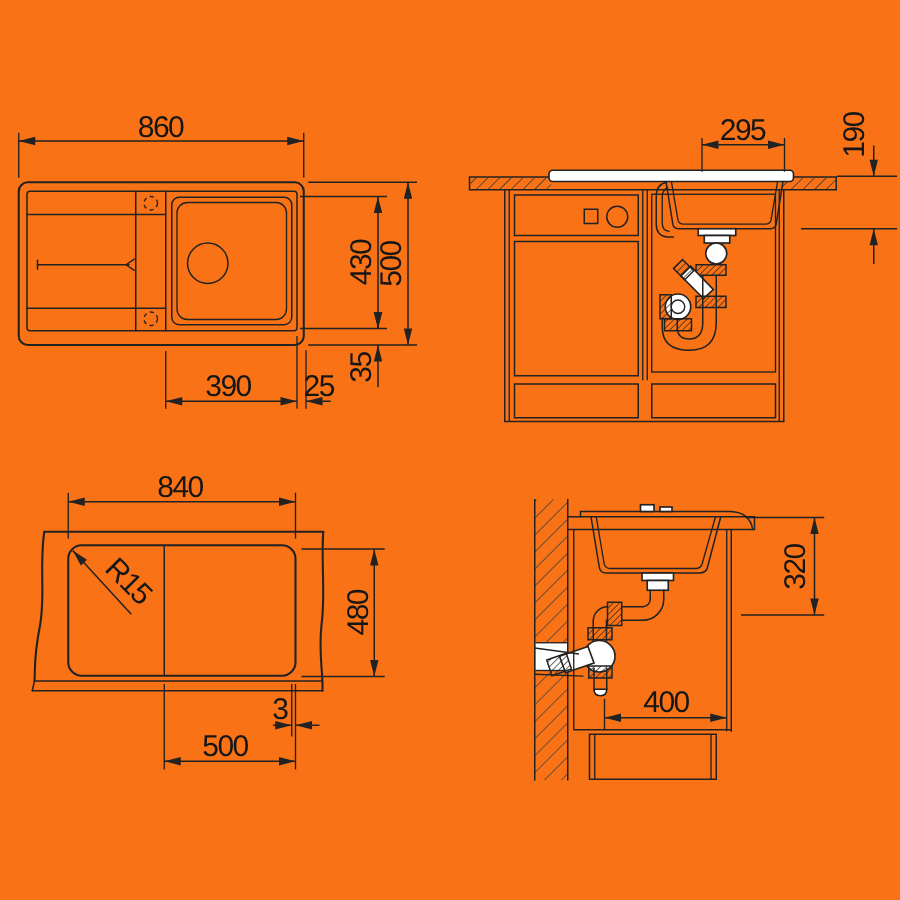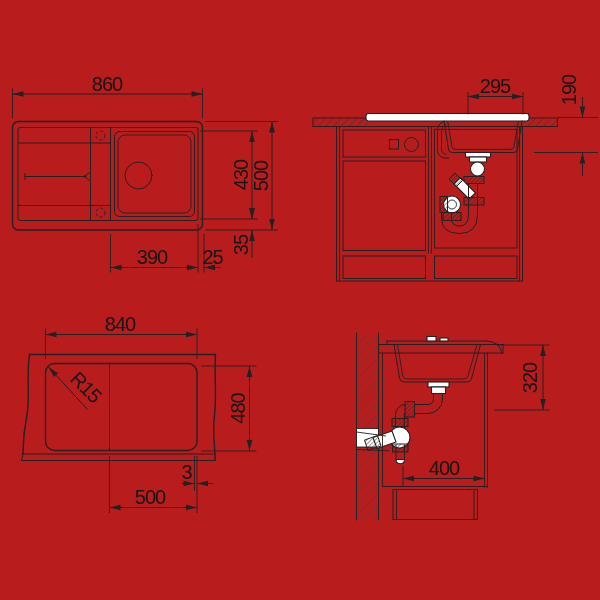--- a/index.html
+++ b/index.html
@@ -1,16 +1,16 @@
 <!DOCTYPE html>
 <html><head>
 <meta charset="utf-8">
 <style>
   html,body{margin:0;padding:0;background:#fff;}
-  #canvas{width:600px;height:600px;position:relative;background:#b91c1c;overflow:hidden;}
+  #canvas{width:600px;height:600px;position:relative;background:#f97316;overflow:hidden;}
   svg{display:block;}
   .ol{fill:none;stroke:#222;stroke-width:1.4;stroke-linecap:round;}
   .tl{fill:none;stroke:#222;stroke-width:1;stroke-linecap:round;}
   .t9{fill:none;stroke:#222;stroke-width:.9;}
   .dl{fill:none;stroke:#222;stroke-width:1;}
   .xl{fill:none;stroke:#222;stroke-width:.9;}
   .wf{fill:#fff;stroke:#222;stroke-width:1.1;}
   .hn{fill:url(#hatchN);stroke:#222;stroke-width:1;}
   text.dim{font-family:"Liberation Sans","DejaVu Sans",sans-serif;font-size:20px;letter-spacing:-1px;fill:#161616;}
   text.mid{text-anchor:middle;}

